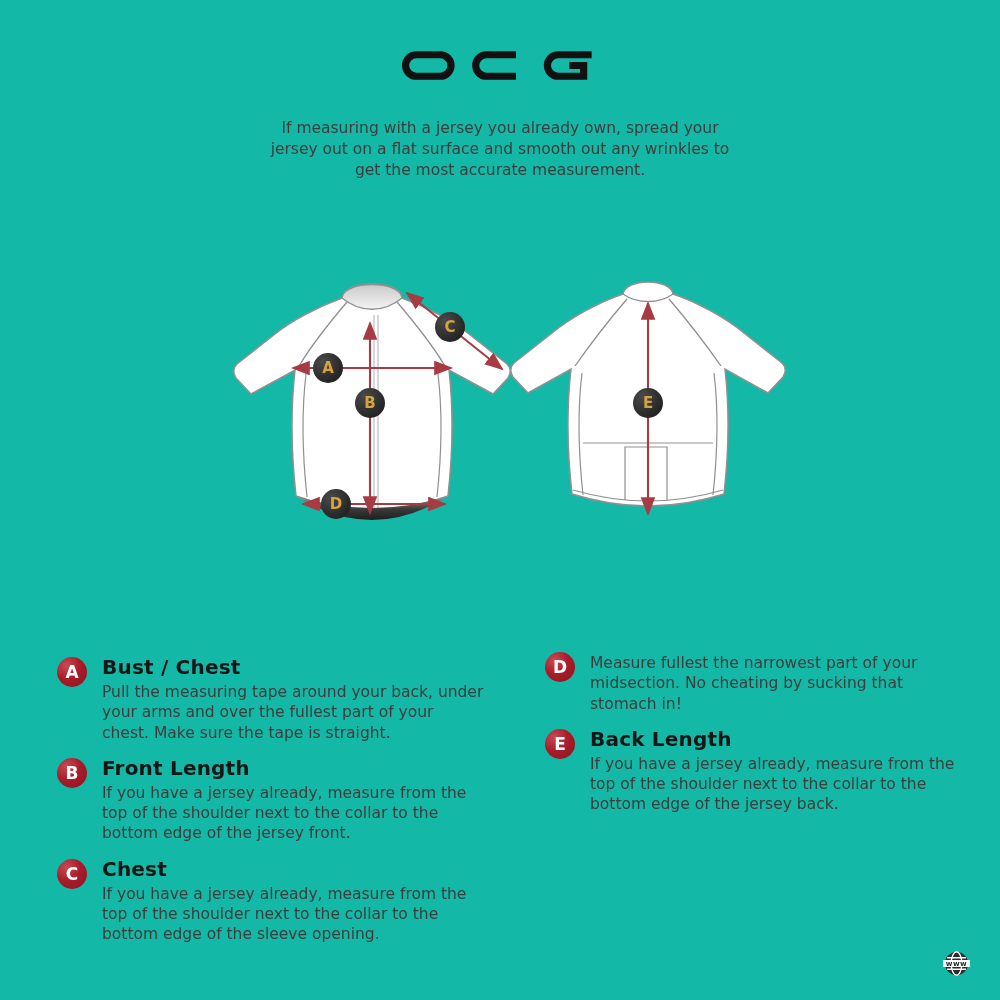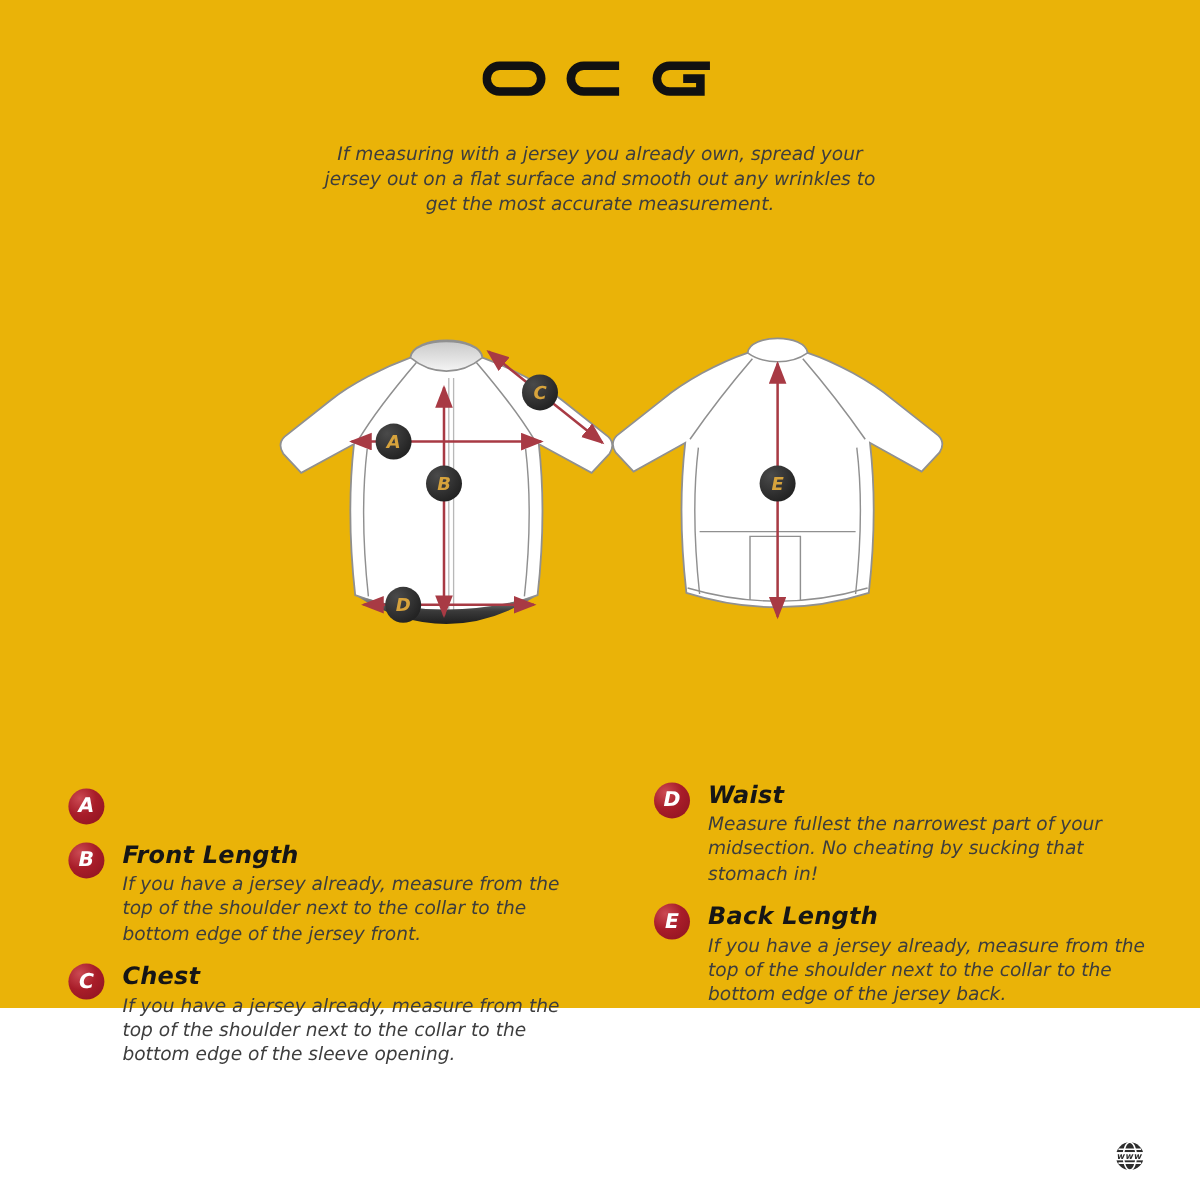--- a/index.html
+++ b/index.html
@@ -1,18 +1,18 @@
 <!DOCTYPE html>
 <html><head>
 <meta charset="utf-8">
 <style>
   * { margin:0; padding:0; box-sizing:border-box; }
   html,body { width:1000px; height:1000px; background:#ffffff; overflow:hidden;
               font-family:"DejaVu Sans", sans-serif; }
-  .page { position:relative; width:1000px; height:840px; background:#eab308;font-style:italic; }
+  .page { position:relative; width:1000px; height:1000px; background:#14b8a6; }
 
   
   .logo-wrap { position:absolute; top:50px; left:50%; transform:translateX(-50%); }
   .sr-hidden { position:absolute; width:1px; height:1px; overflow:hidden; clip:rect(0 0 0 0); white-space:nowrap; }
 
   
   .intro { position:absolute; top:118px; left:0; width:1000px; text-align:center;
            font-size:15.5px; line-height:1.34; color:#3d3d3d; white-space:pre-line; }
 
   
@@ -26,21 +26,21 @@
   .legend-right { left:545px; top:650px; width:432px; }
   .legend-item { display:flex; gap:15px; margin-bottom:13px; }
   .badge { flex:0 0 30px; width:30px; height:30px; border-radius:50%; margin-top:2px;
            background:radial-gradient(circle at 32% 28%, #cb4a53 0%, #a81d29 45%, #8c1220 100%);
            color:#ffffff; font-weight:bold; font-size:17px;
            display:flex; align-items:center; justify-content:center; }
   .legend-text h3 { font-size:20px; font-weight:bold; color:#161616; letter-spacing:0.2px; }
   .legend-text p  { margin-top:3px; font-size:15.5px; line-height:1.31; color:#3d3d3d; max-width:382px; }
 
   
-  .footer { position:absolute; top:950px; right:45px; display:flex; align-items:flex-start; gap:26px; }
+  .footer { position:absolute; top:950px; right:30px; display:flex; align-items:flex-start; gap:26px; }
   .footer .site { font-size:17.5px; color:#4f4f4f; letter-spacing:0.3px; }
 </style>
 </head>
 <body>
 
 <div class="page">
 
   <div class="logo-wrap">
     <span class="sr-hidden">OCG</span>
     <svg width="196" height="31" viewBox="0 0 246 36">
@@ -146,20 +146,24 @@
     </g>
 
     <path d="M 145 37 L 145 248" stroke="#a83a44" stroke-width="2.1" fill="none" marker-start="url(#ahb)" marker-end="url(#ahb)"></path>
     <circle cx="145" cy="137" r="15" fill="url(#dotGradB)"></circle>
     <text x="145" y="137" dy="0.36em" fill="#d7a33c" font-size="15" font-weight="bold" text-anchor="middle" font-family="DejaVu Sans, sans-serif">E</text>
   </svg>
 
   <div class="legend-col legend-left">
     <div class="legend-item">
       <div class="badge">A</div>
+      <div class="legend-text">
+        <h3>Bust / Chest</h3>
+        <p>Pull the measuring tape around your back, under your arms and over the fullest part of your chest. Make sure the tape is straight.</p>
+      </div>
     </div>
     <div class="legend-item">
       <div class="badge">B</div>
       <div class="legend-text">
         <h3>Front Length</h3>
         <p>If you have a jersey already, measure from the top of the shoulder next to the collar to the bottom edge of the jersey front.</p>
       </div>
     </div>
     <div class="legend-item">
       <div class="badge">C</div>
@@ -167,21 +171,20 @@
         <h3>Chest</h3>
         <p>If you have a jersey already, measure from the top of the shoulder next to the collar to the bottom edge of the sleeve opening.</p>
       </div>
     </div>
   </div>
 
   <div class="legend-col legend-right">
     <div class="legend-item">
       <div class="badge">D</div>
       <div class="legend-text">
-        <h3>Waist</h3>
         <p>Measure fullest the narrowest part of your midsection. No cheating by sucking that stomach in!</p>
       </div>
     </div>
     <div class="legend-item">
       <div class="badge">E</div>
       <div class="legend-text">
         <h3>Back Length</h3>
         <p>If you have a jersey already, measure from the top of the shoulder next to the collar to the bottom edge of the jersey back.</p>
       </div>
     </div>

